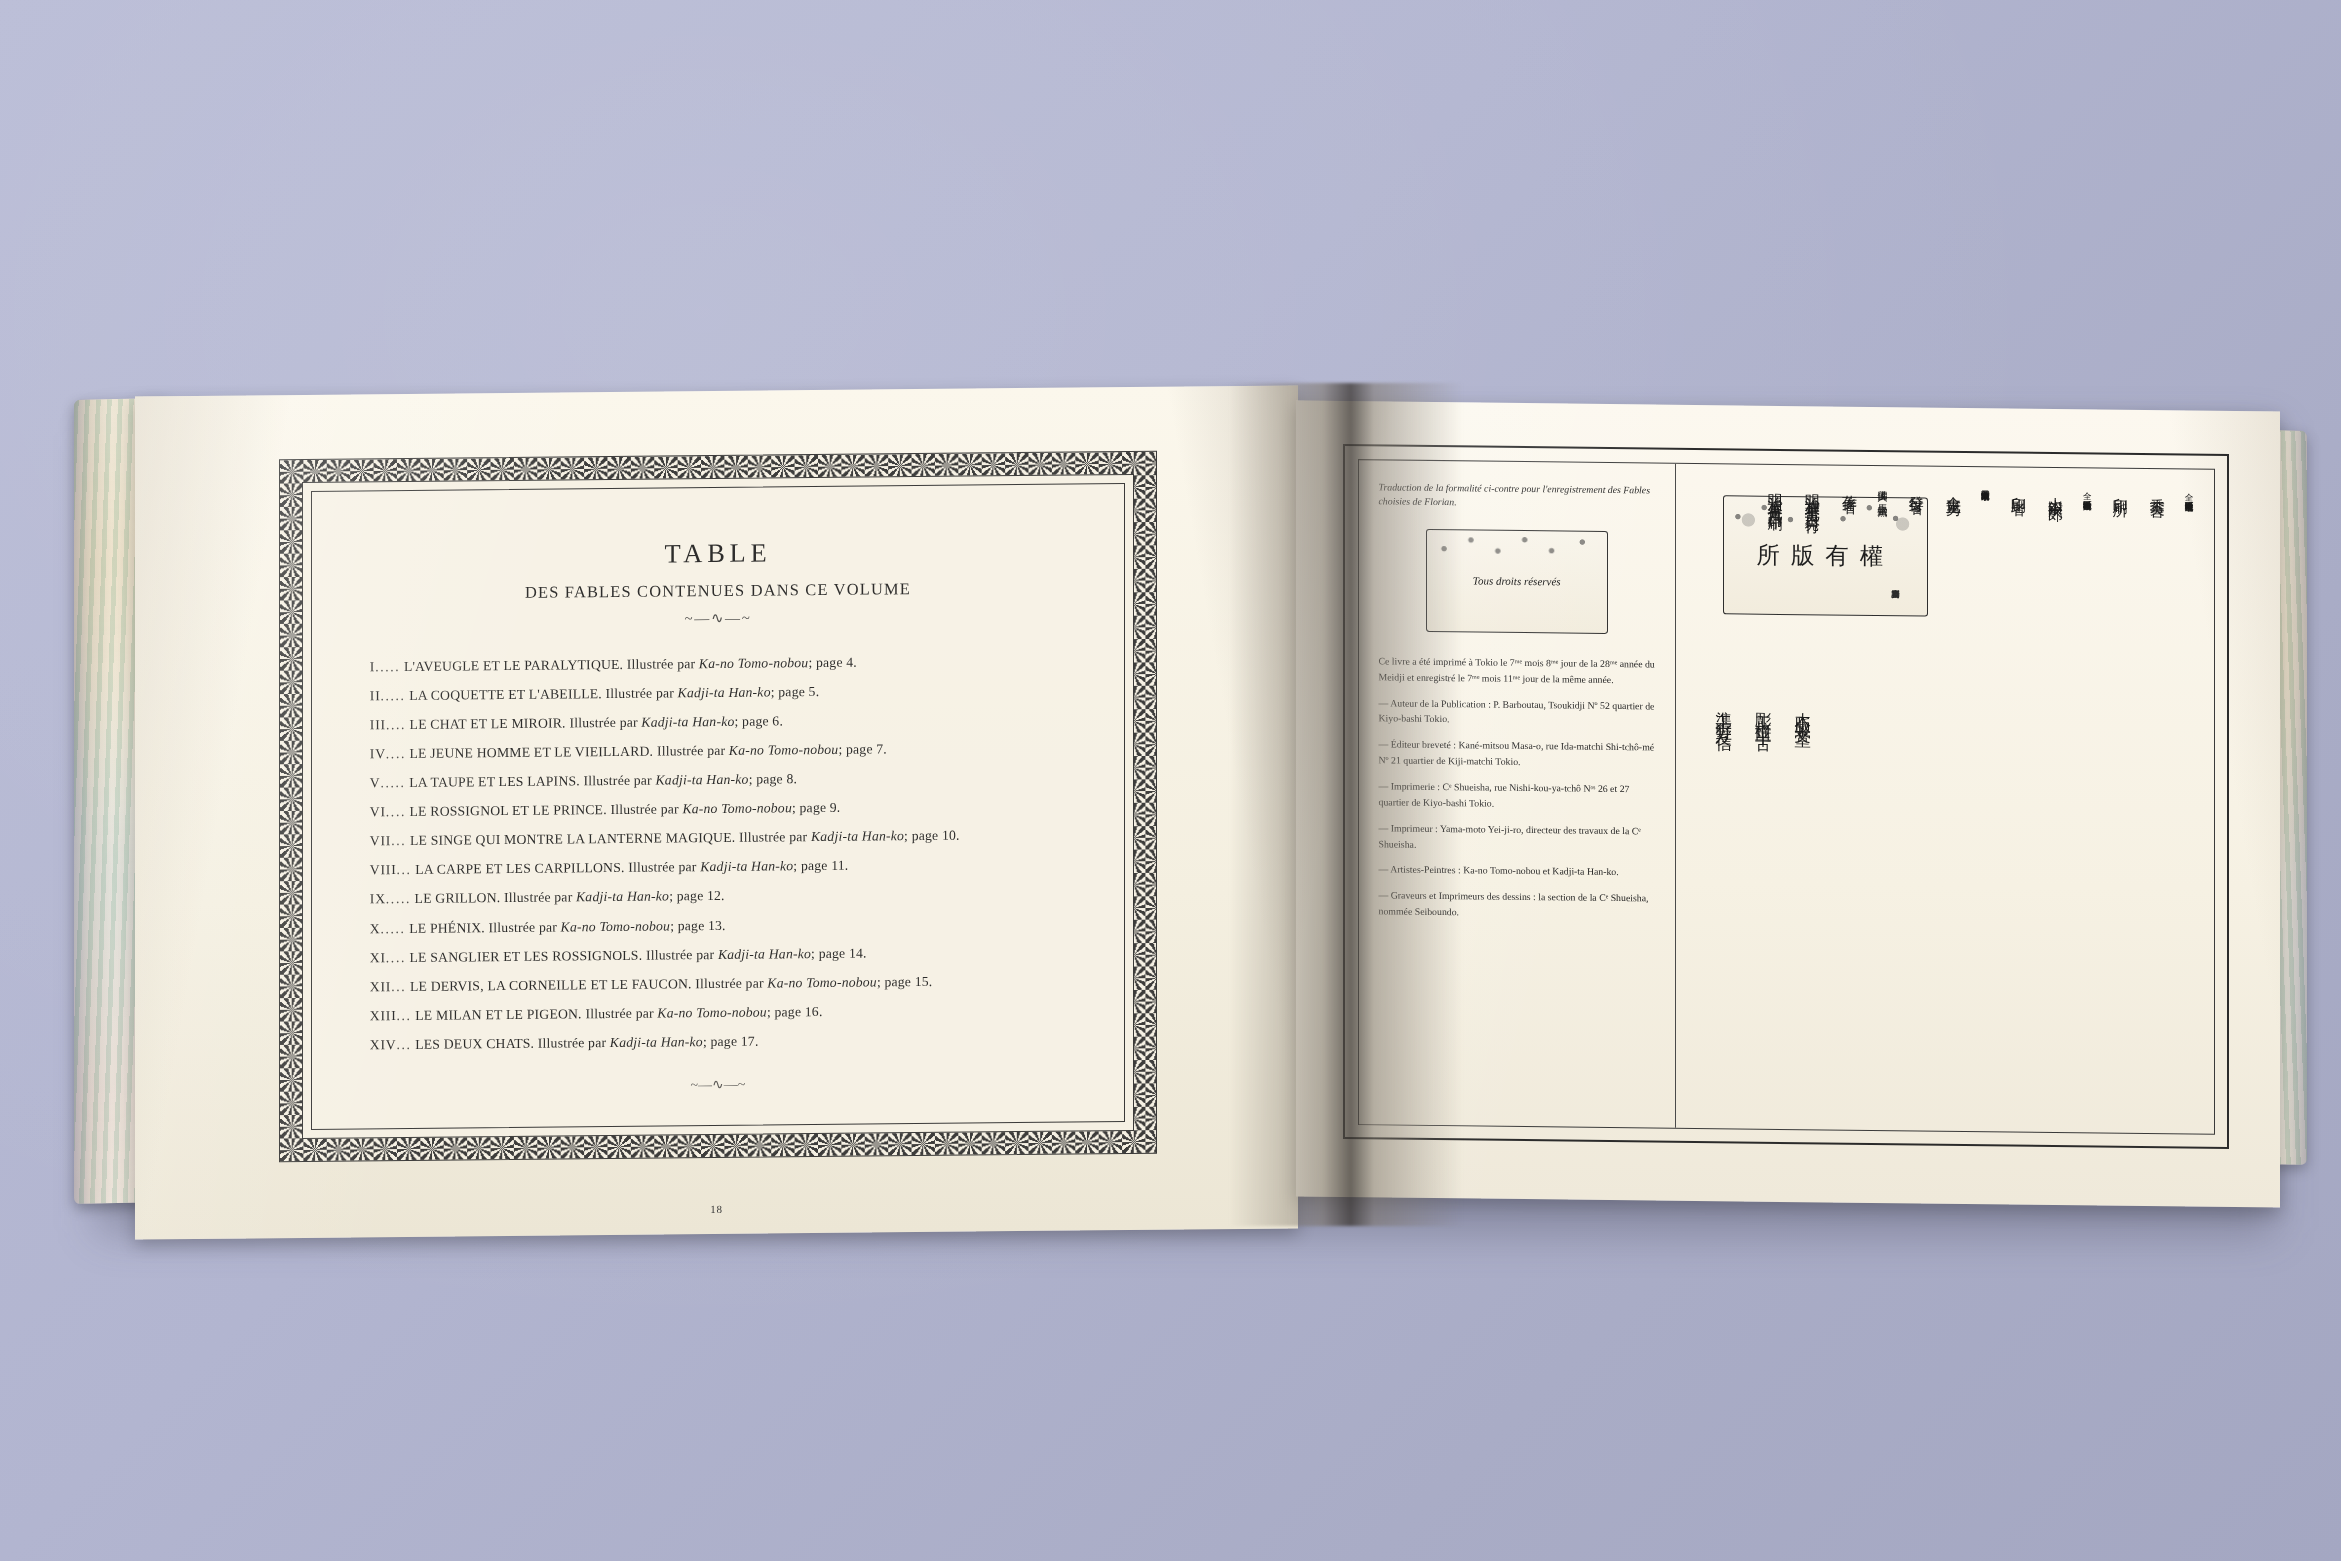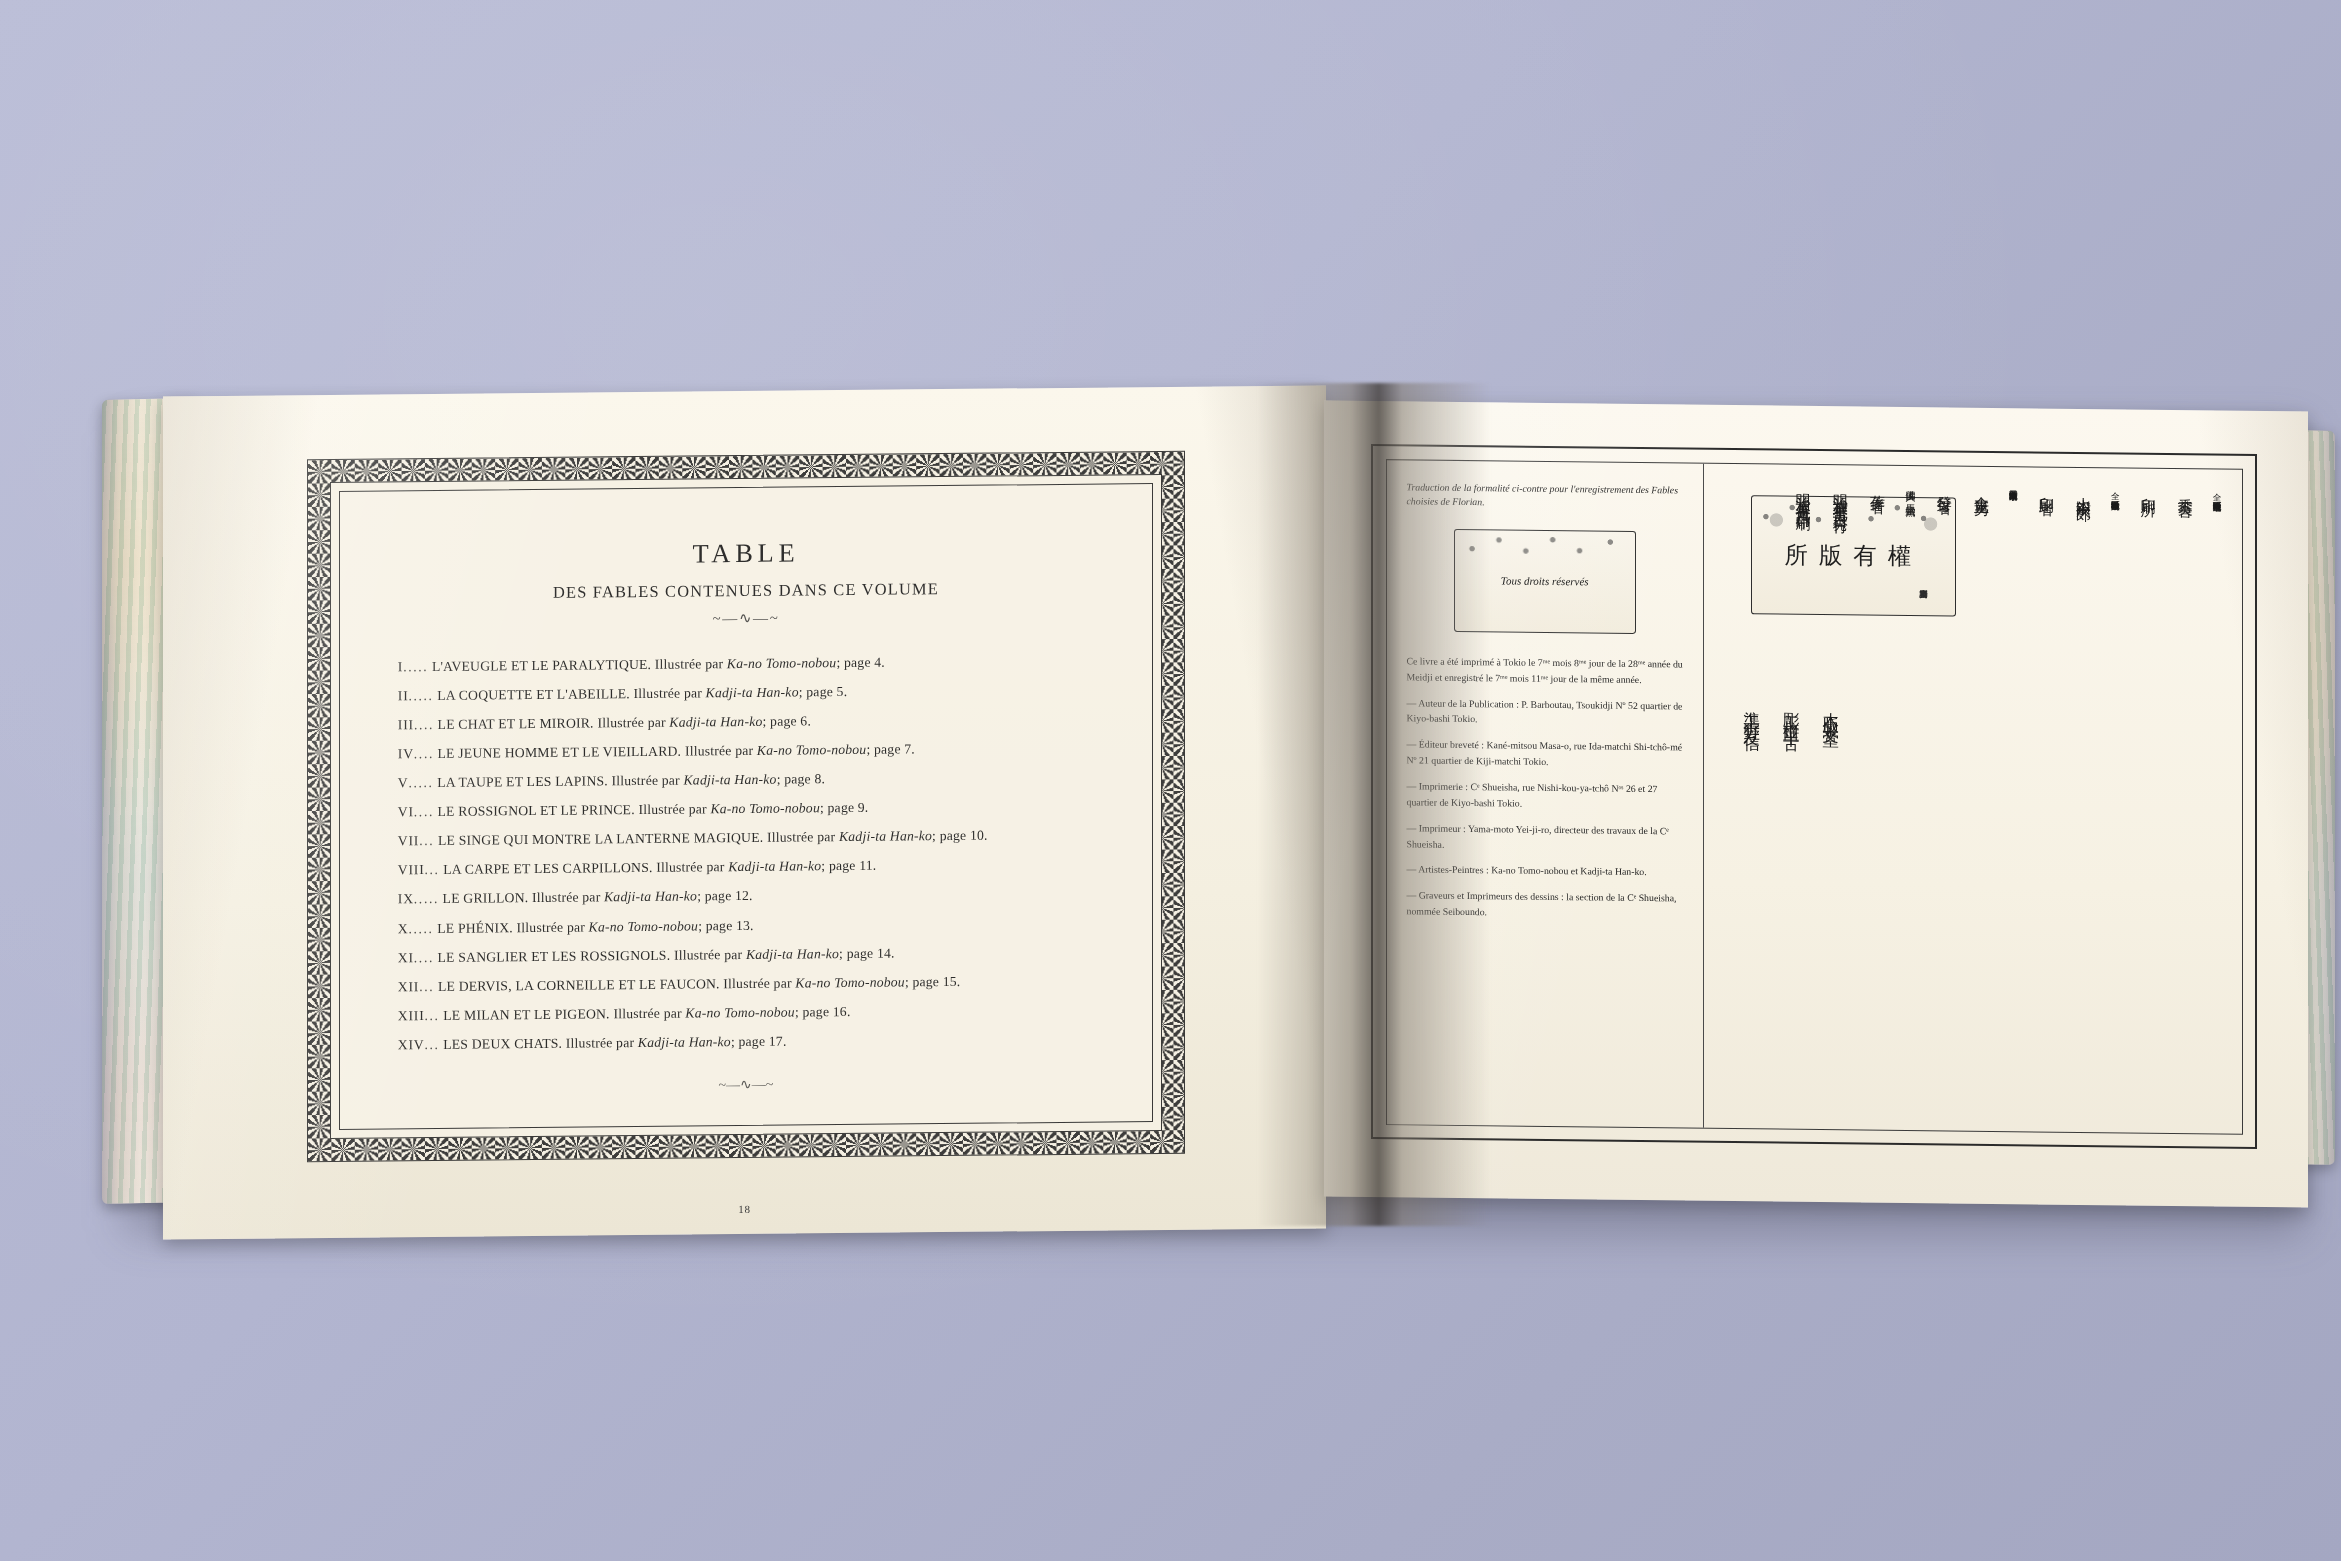--- a/index.html
+++ b/index.html
@@ -26,21 +26,20 @@
       linear-gradient(135deg, #b9bcd6 0%, #b2b5d0 40%, #a9acc6 75%, #a4a7c2 100%);
   }
 
   
   .book {
     position: absolute;
     left: 74px;
     top: 383px;
     width: 2233px;
     height: 867px;
-    margin-left: 28px;
   }
 
   .shadow-under {
     position: absolute;
     left: 23.4px;
     top: 47px;
     width: 2178px;
     height: 804px;
     background: rgba(60,58,80,0.30);
     filter: blur(20px);

